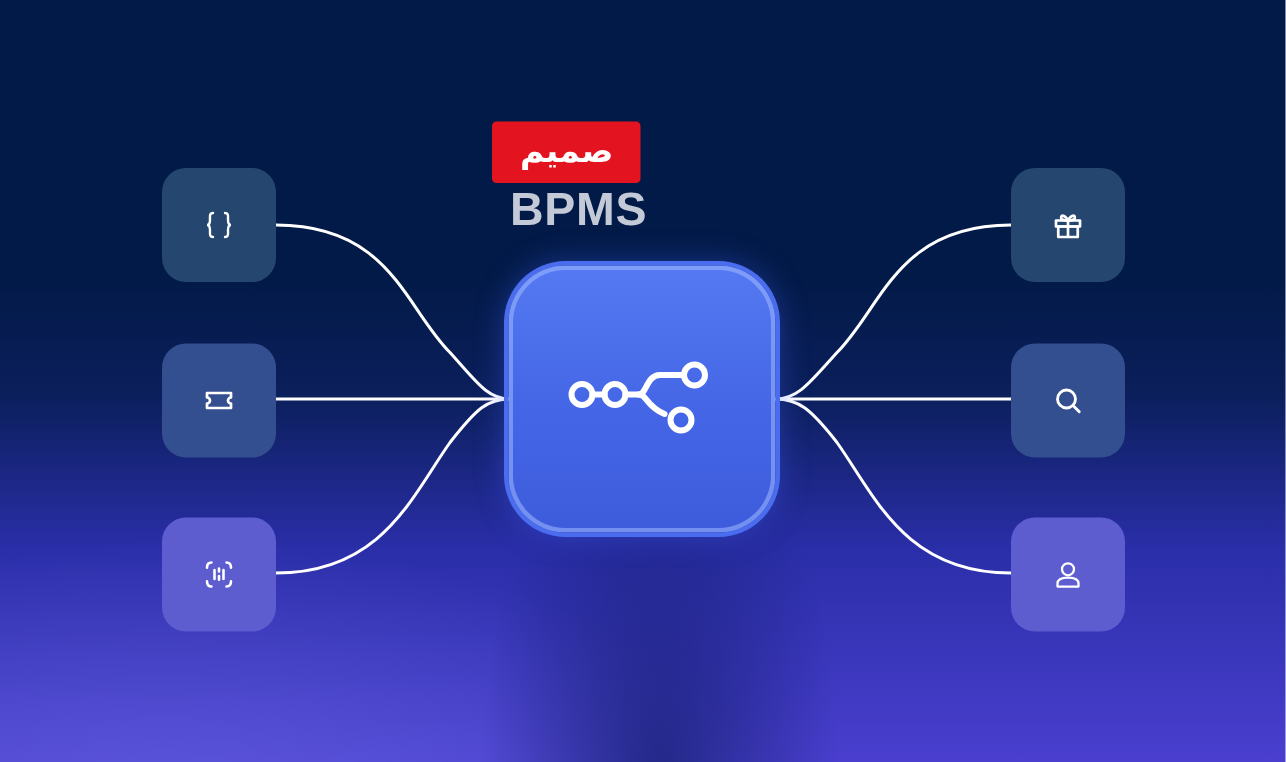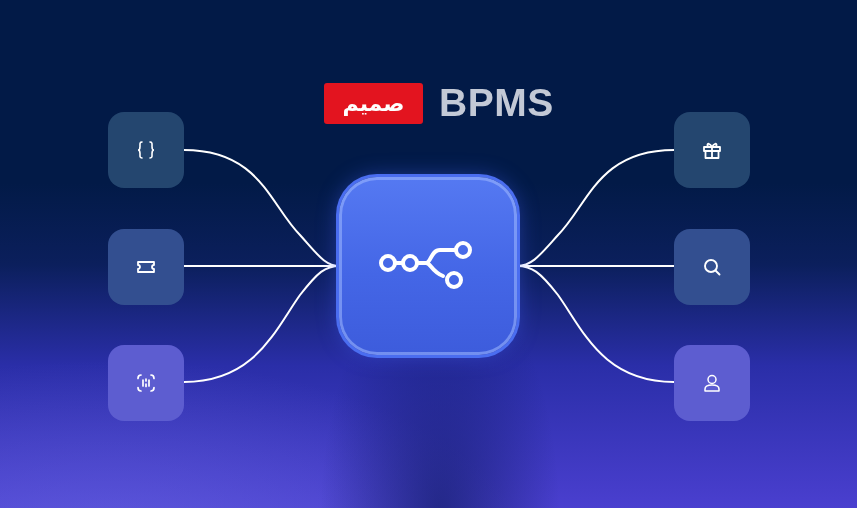--- a/index.html
+++ b/index.html
@@ -5,27 +5,27 @@
   html, body { margin:0; padding:0; }
   body { width:857px; height:508px; overflow:hidden; font-family:"Liberation Sans", sans-serif; }
   .stage {
     position:relative; width:857px; height:508px; overflow:hidden;
     background:
       radial-gradient(ellipse 120px 260px at 440px 520px, rgba(20,30,110,0.75) 0%, rgba(20,30,110,0) 100%),
       radial-gradient(ellipse 420px 200px at 110px 560px, rgba(110,110,230,0.55) 0%, rgba(110,110,230,0) 100%),
       linear-gradient(180deg, #021a47 0%, #021a47 36%, #0b1f5c 52%, #2a2ea8 72%, #4a3fcf 100%);
   }
   .lines { position:absolute; left:0; top:0; }
-  .brand { position:absolute; left:324px; top:81px; display:flex; align-items:center; }
+  .brand { position:absolute; left:324px; top:81px; display:flex; align-items:center;flex-direction:column; }
   .brand-box {
     width:99px; height:41px; background:#e3141f; border-radius:3px;
     display:flex; align-items:center; justify-content:center;
     color:#fff; font-weight:bold; font-size:22px; font-family:"DejaVu Sans", sans-serif;
   }
-  .brand-text { margin-left:16px; color:#c3c9d6; font-weight:bold; font-size:39px; letter-spacing:0.5px; }
+  .brand-text { margin-left:16px; color:#c3c9d6; font-weight:bold; font-size:31px; letter-spacing:0.5px; }
   .node {
     position:absolute; width:76px; height:76px; border-radius:16px;
     display:flex; align-items:center; justify-content:center;
   }
   .n-top { background:#24466f; }
   .n-mid { background:#334f90; }
   .n-bot { background:#5d5dd0; }
   .center {
     position:absolute; left:339px; top:177px; width:178px; height:178px; border-radius:38px;
     background:linear-gradient(180deg,#5579f2 0%,#4466e6 55%,#3d5cdc 100%);

